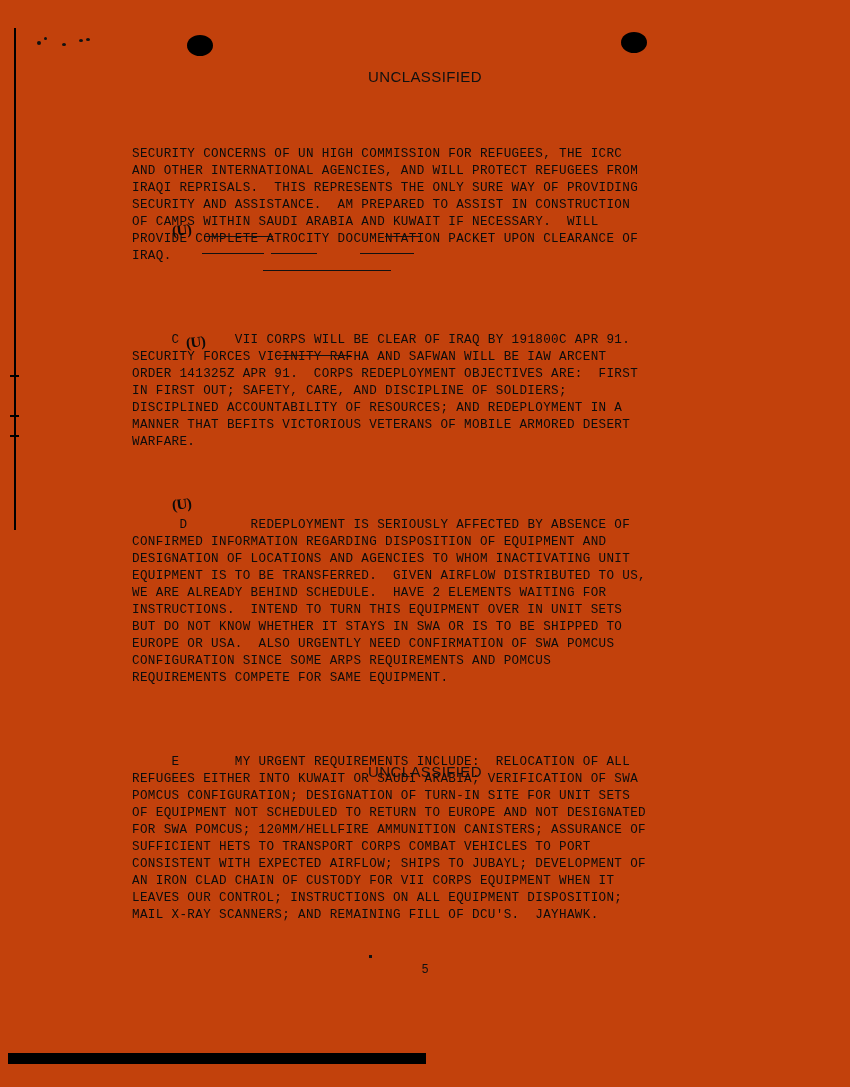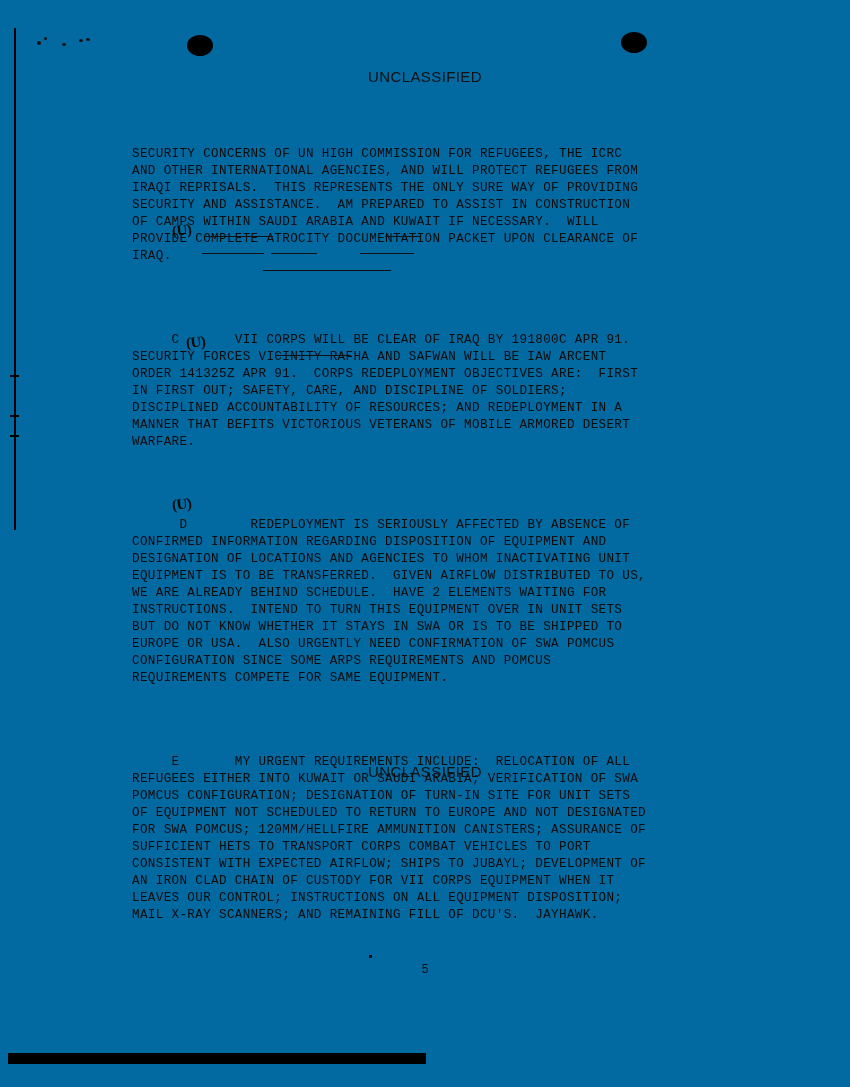--- a/index.html
+++ b/index.html
@@ -7,21 +7,21 @@
     padding: 0;
     background: #ffffff;
   }
   body {
     font-family: "Liberation Sans", sans-serif;
   }
   .page {
     position: relative;
     width: 850px;
     height: 1087px;
-    background: #0369a1;
+    background: #c2410c;
     overflow: hidden;
   }
   
   .left-rule {
     position: absolute;
     left: 14px;
     top: 28px;
     width: 2px;
     height: 502px;
     background: #000;

